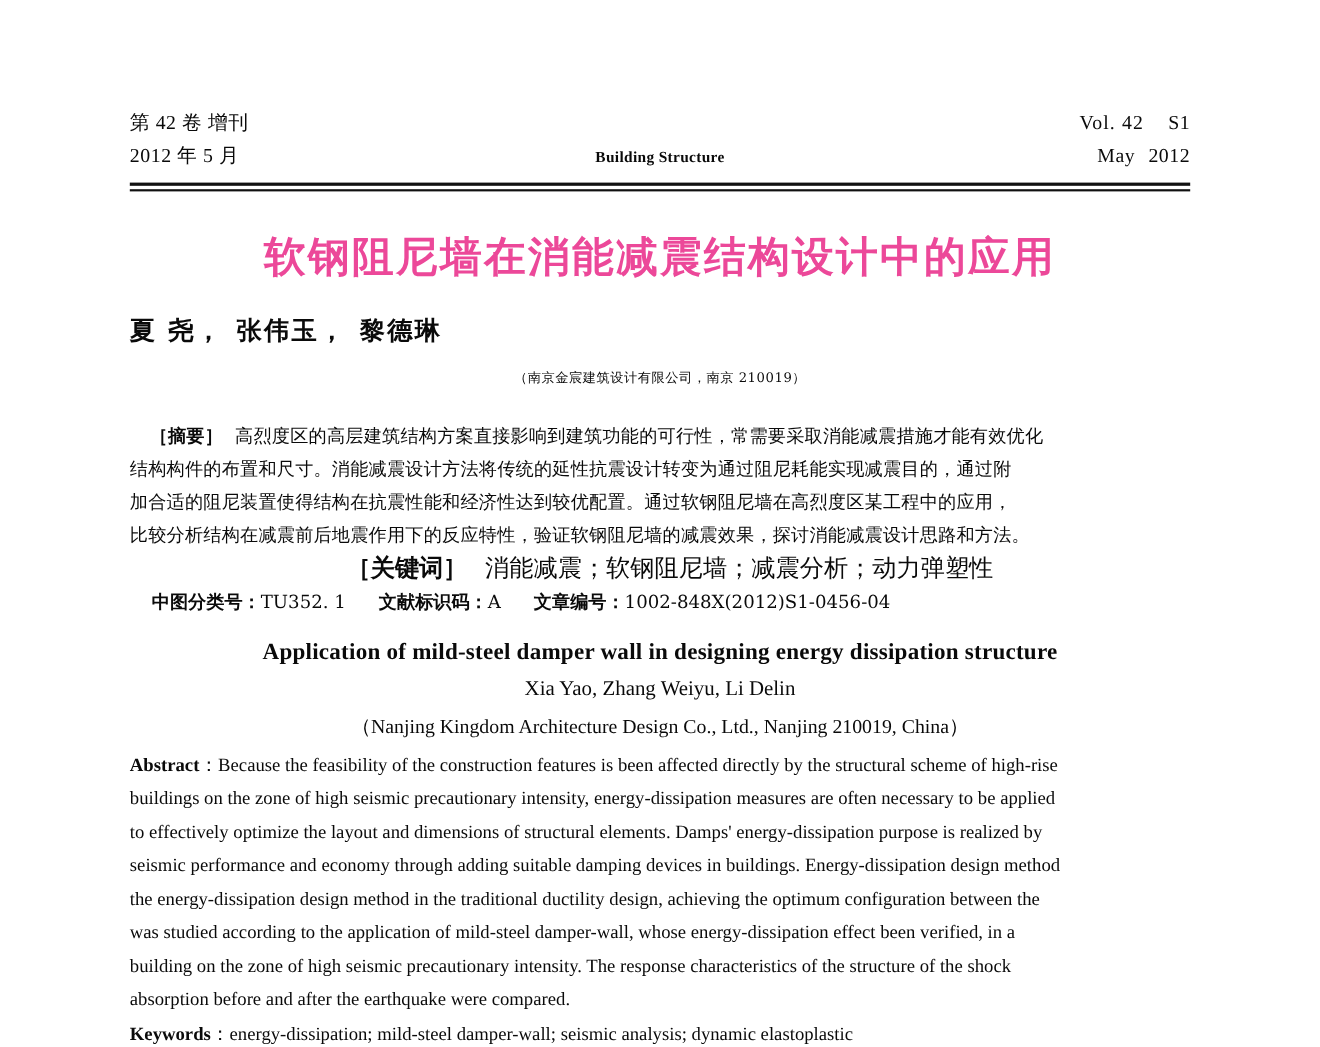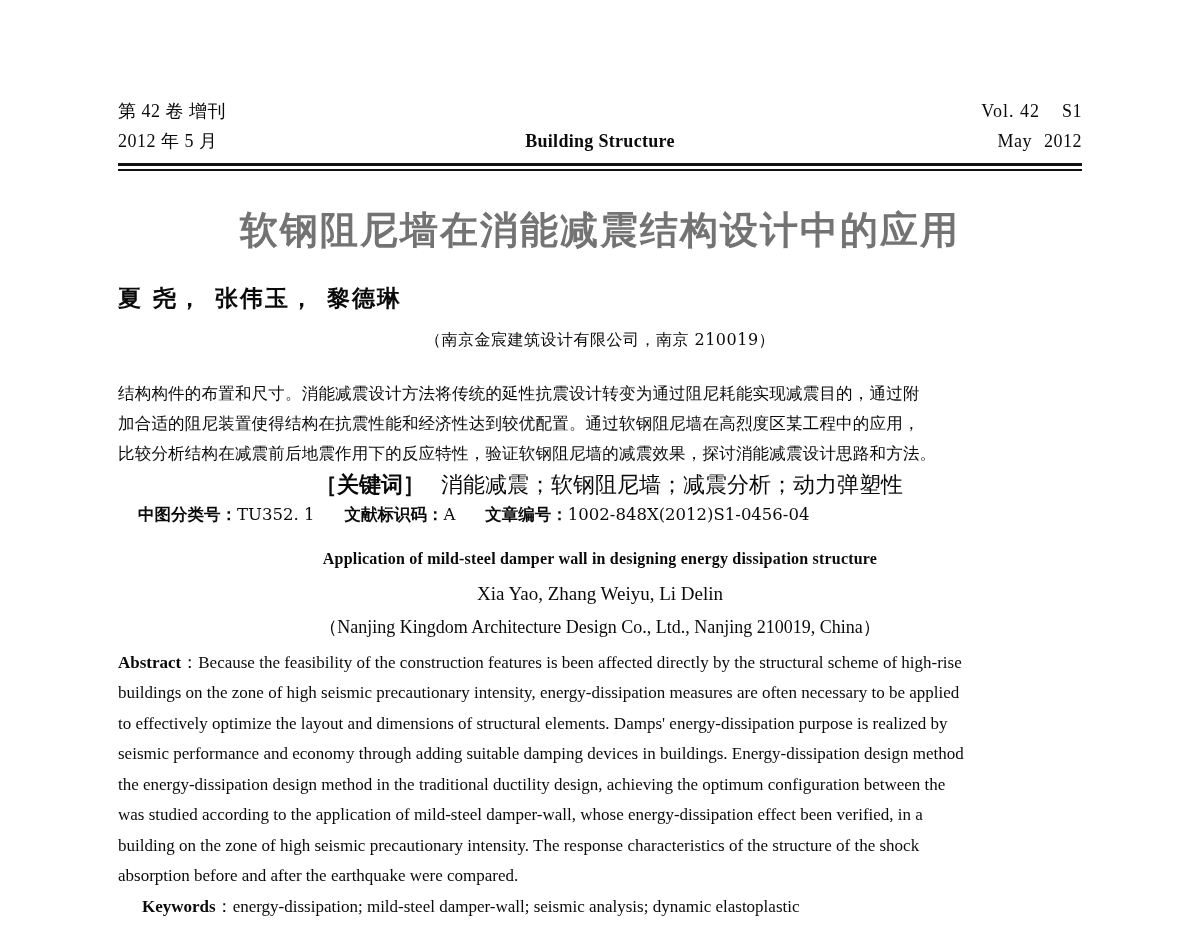--- a/index.html
+++ b/index.html
@@ -53,21 +53,21 @@
   }
   .cn-journal {
     font-family: "DejaVu Serif", "Liberation Serif", serif;
     font-weight: 700;
     font-size: 19px;
     letter-spacing: 9px;
     padding-left: 9px;
   }
   .en-journal {
     font-weight: 700;
-    font-size: 18px;
+    font-size: 14px;
     letter-spacing: 0.3px;
   }
   .runhead-right .vol { letter-spacing: 1px; text-align: center; }
   .vol-s1 { padding-left: 22px; }
   .may-year .mon { padding-right: 12px; }
 
   
   .rule-wrap {
     margin-top: 7px;
     width: 100%;
@@ -90,36 +90,36 @@
 
   
   .title-cn {
     margin-top: 36px;
     text-align: center;
     font-family: "DejaVu Serif", "Liberation Serif", serif;
     font-weight: 700;
     font-size: 38px;
     line-height: 46px;
     letter-spacing: 2px;
-    color: #737373;
+    color: #ec4899;
   }
   .authors-cn {
     margin-top: 30px;
     font-family: "DejaVu Serif", "Liberation Serif", serif;
     font-weight: 700;
     font-size: 23px;
     line-height: 30px;
     letter-spacing: 2px;
   }
   .authors-cn .sp { display: inline-block; width: 12px; }
   .affil-cn {
     margin-top: 14px;
     text-align: center;
     font-family: "DejaVu Serif", "Liberation Serif", serif;
-    font-size: 16px;
+    font-size: 12px;
     line-height: 26px;
     letter-spacing: 0.5px;
   }
 
   
   .abs-cn {
     margin-top: 26px;
     font-family: "DejaVu Serif", "Liberation Serif", serif;
     font-size: 16.5px;
     line-height: 30px;
@@ -149,21 +149,21 @@
     margin-left: 20px;
   }
   .clc-line .lbl { font-weight: 700; }
   .clc-line .seg { padding-right: 30px; }
 
   
   .title-en {
     margin-top: 14px;
     text-align: center;
     font-weight: 700;
-    font-size: 16px;
+    font-size: 21px;
     line-height: 30px;
     letter-spacing: 0.2px;
   }
   .authors-en {
     margin-top: 5px;
     text-align: center;
     font-size: 19px;
     line-height: 30px;
   }
   .affil-en {
@@ -177,21 +177,21 @@
     font-size: 17px;
     line-height: 30.5px;
     text-align: justify;
   }
   .abs-en .lbl { font-weight: 700; }
   .abs-en p { margin: 0; }
   .kw-en {
     font-size: 17px;
     line-height: 30.5px;
   }
-  .kw-en .lbl { font-weight: 700; margin-left: 24px; }
+  .kw-en .lbl { font-weight: 700; }
 </style>
 </head>
 <body>
 
 <div class="page">
 
   <div class="runhead">
     <div class="runhead-row">
       <div class="runhead-left">第 42 卷 增刊</div>
       <div class="runhead-right">
@@ -216,20 +216,21 @@
 
   <h1 class="title-cn">软钢阻尼墙在消能减震结构设计中的应用</h1>
 
   <div class="authors-cn">
     <span>夏 尧</span>，<span class="sp"></span><span>张伟玉</span>，<span class="sp"></span><span>黎德琳</span>
   </div>
 
   <div class="affil-cn">（南京金宸建筑设计有限公司，南京 210019）</div>
 
   <div class="abs-cn">
+    <p><span class="indent"></span><span class="lbl">［摘要］</span>&nbsp;&nbsp;<span>高烈度区的高层建筑结构方案直接影响到建筑功能的可行性，常需要采取消能减震措施才能有效优化</span></p>
     <p><span>结构构件的布置和尺寸。消能减震设计方法将传统的延性抗震设计转变为通过阻尼耗能实现减震目的，通过附</span></p>
     <p><span>加合适的阻尼装置使得结构在抗震性能和经济性达到较优配置。通过软钢阻尼墙在高烈度区某工程中的应用，</span></p>
     <p><span>比较分析结构在减震前后地震作用下的反应特性，验证软钢阻尼墙的减震效果，探讨消能减震设计思路和方法。</span></p>
   </div>
 
   <div class="kw-cn">
     <span class="indent" style="display:inline-block;width:18px;"></span><span class="lbl">［关键词］</span><span class="gap"></span><span>消能减震；软钢阻尼墙；减震分析；动力弹塑性</span>
   </div>
 
   <div class="clc-line">

